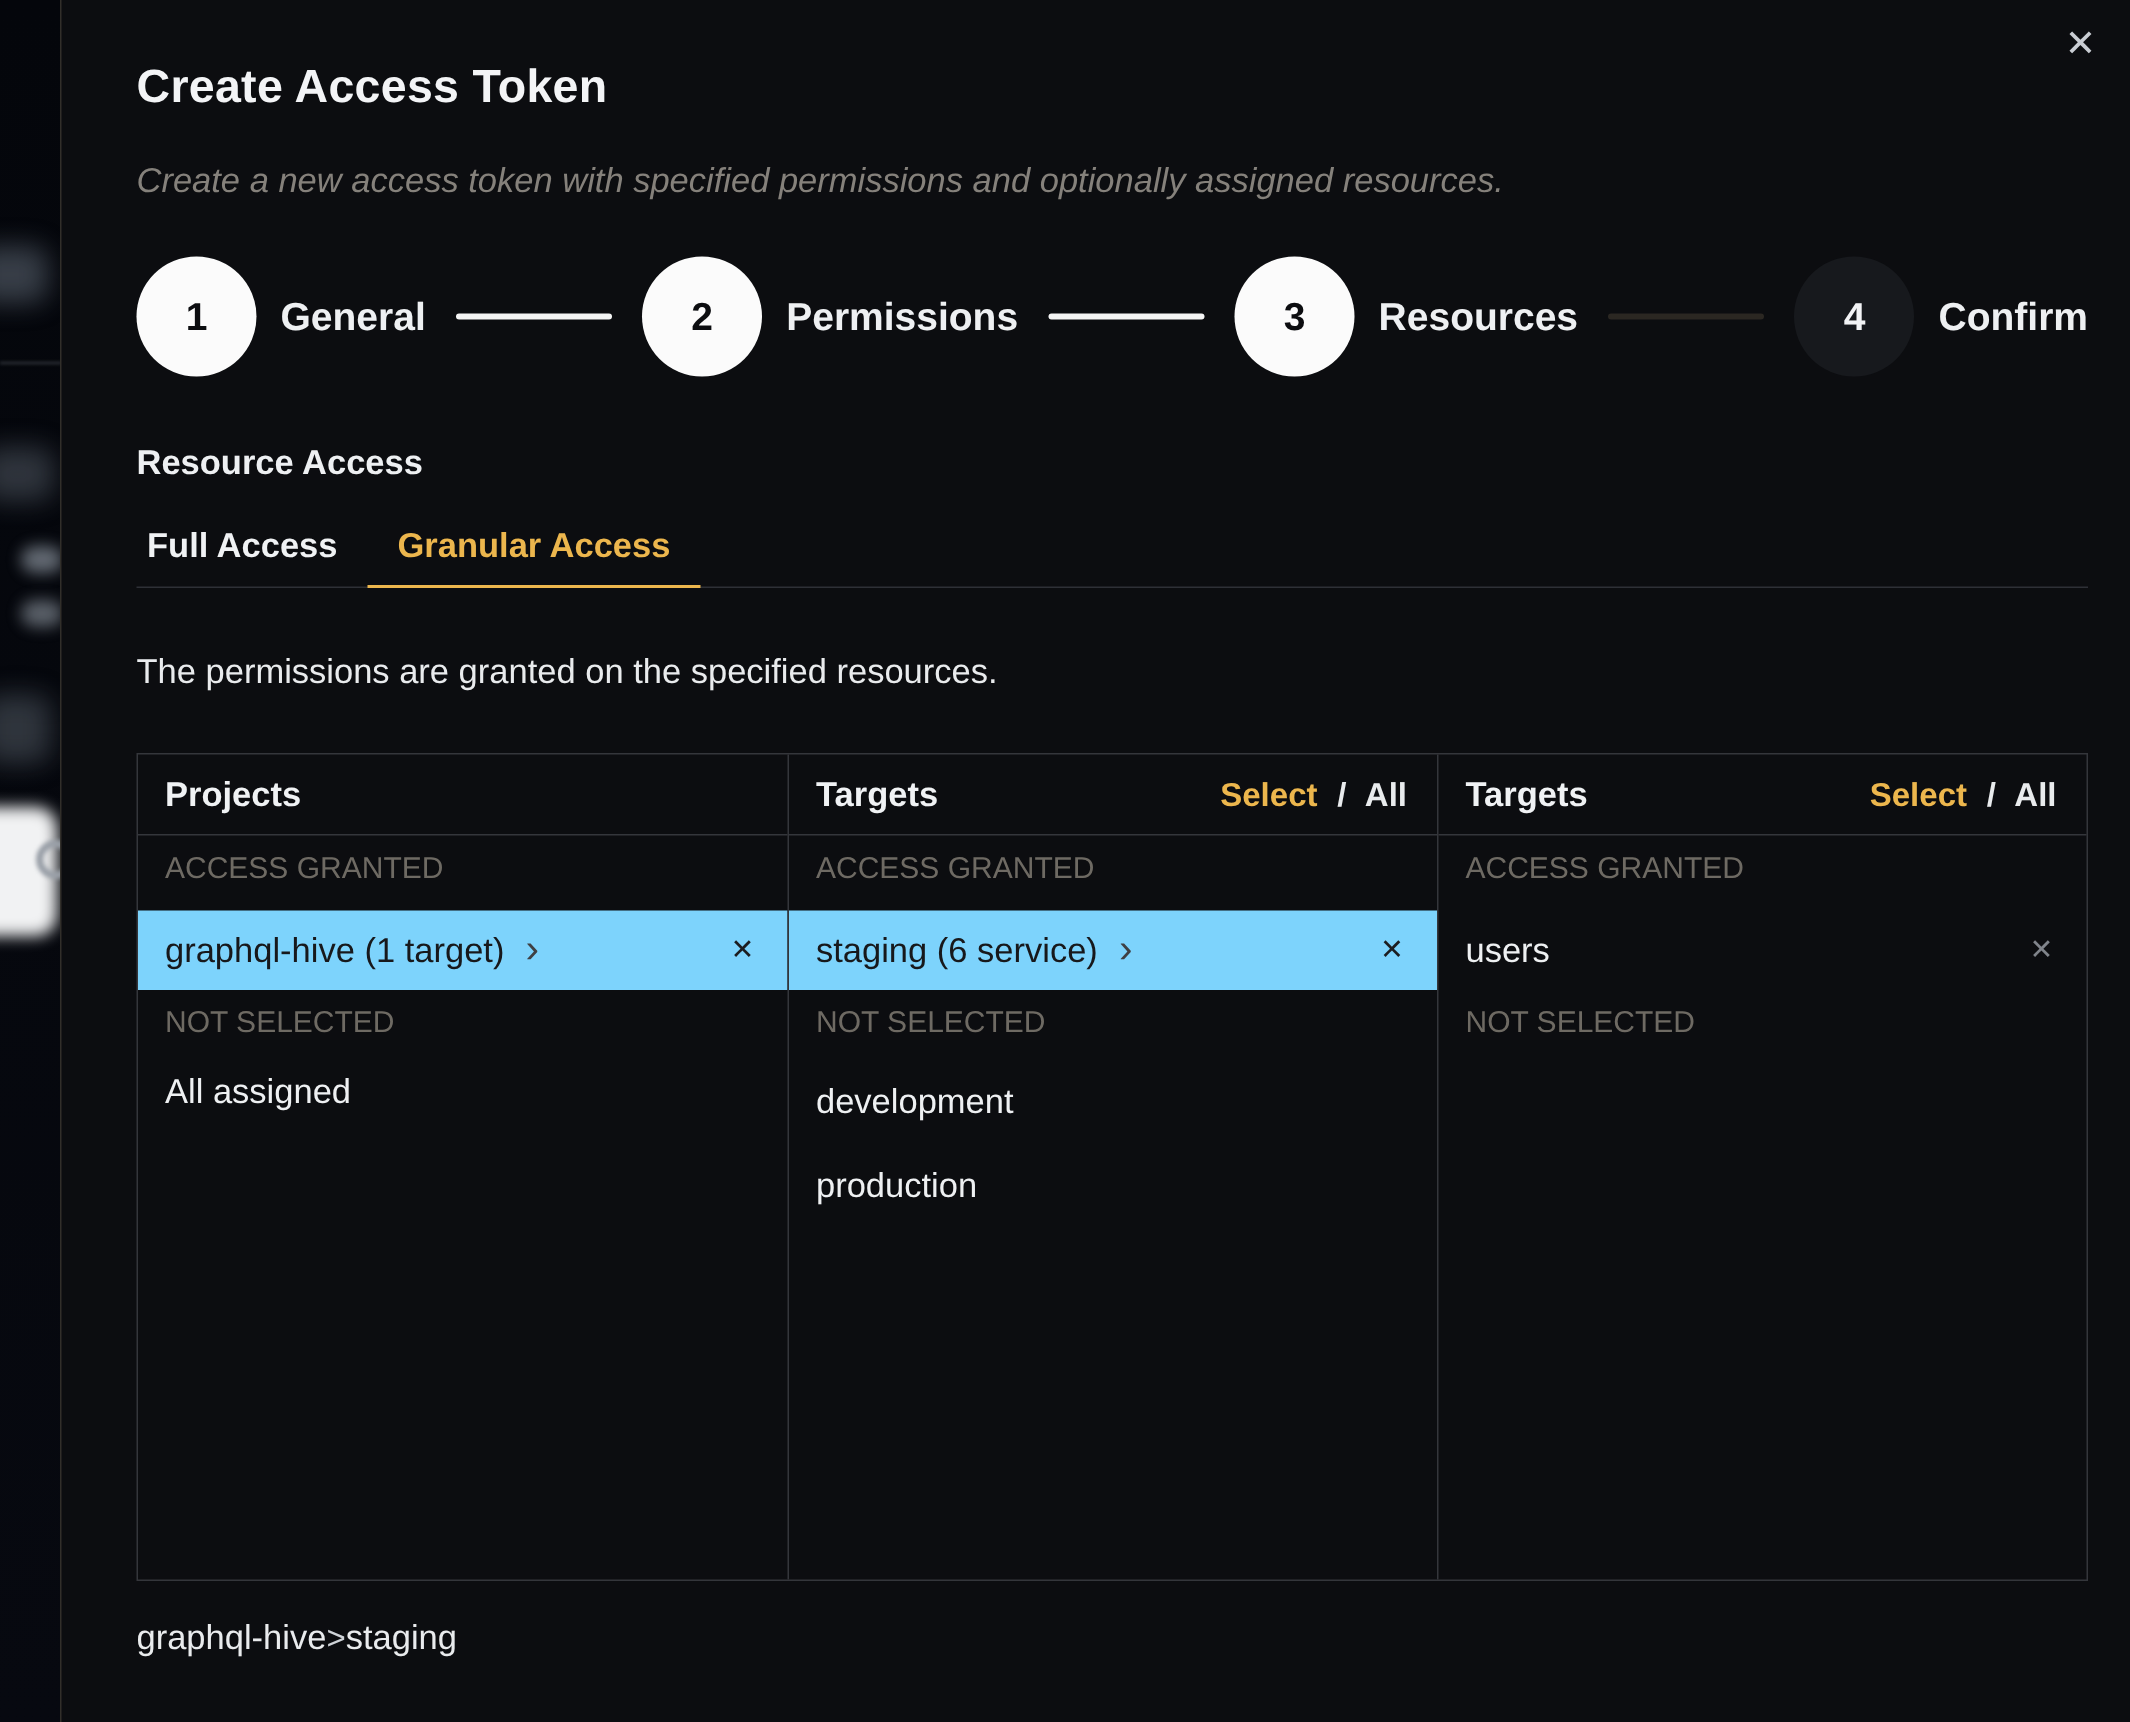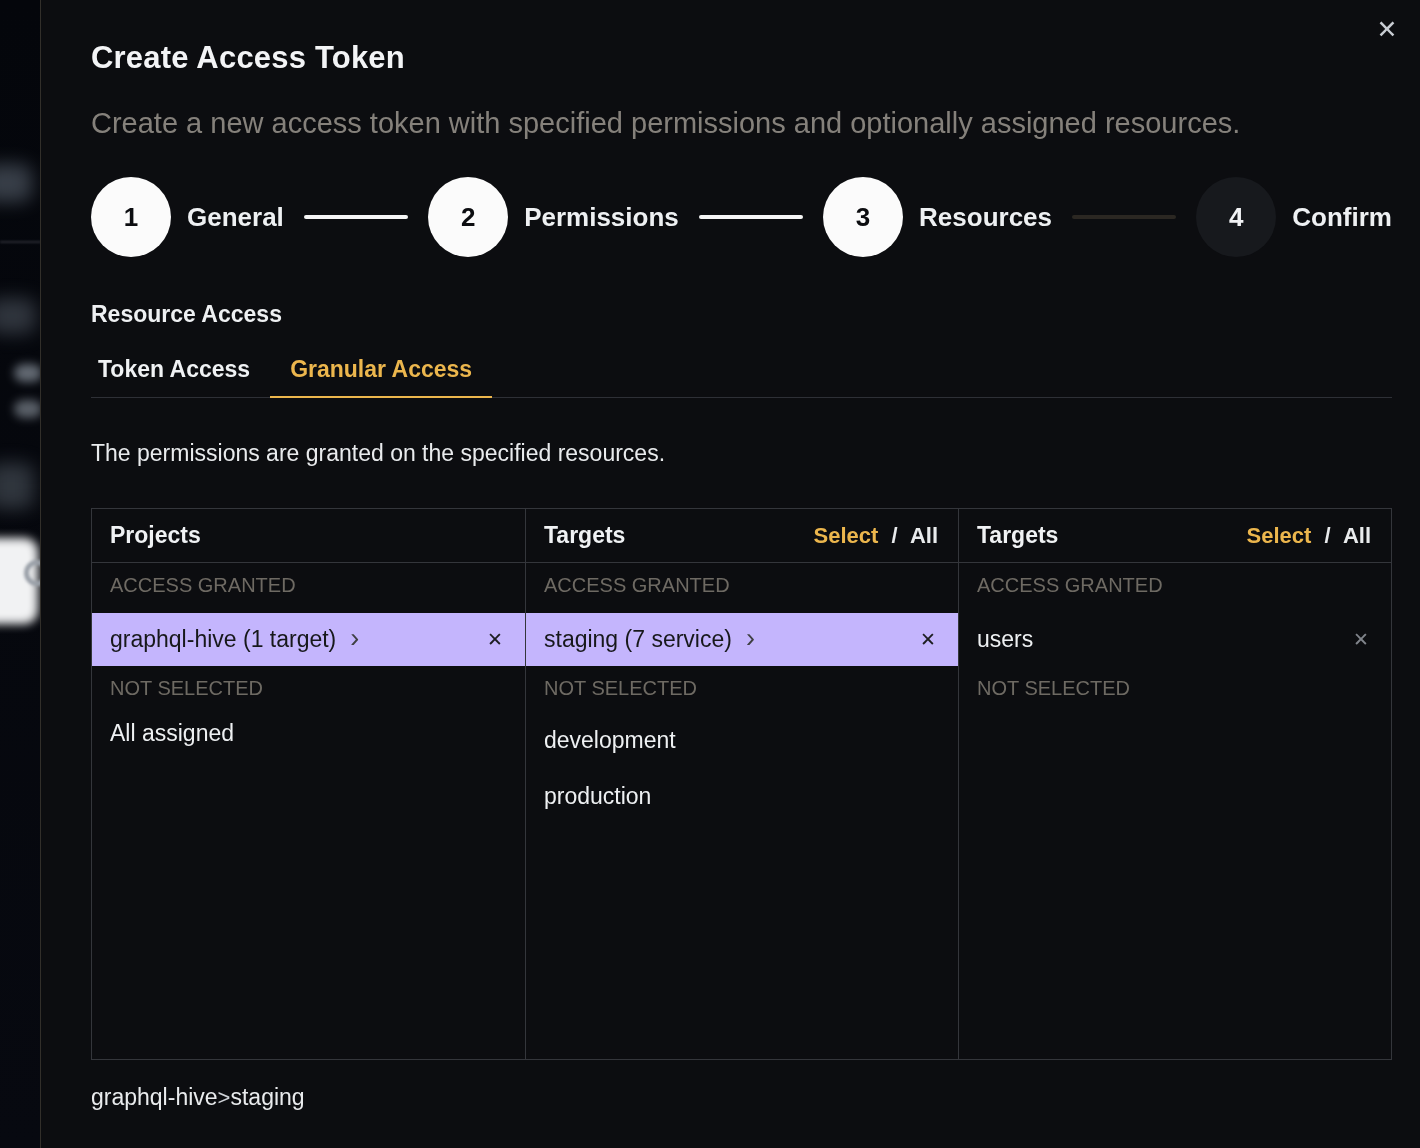--- a/index.html
+++ b/index.html
@@ -17,21 +17,21 @@
   .bb5{left:-12px;top:463px;width:46px;height:46px;background:#343a42;opacity:.9;}
   .bb-card{left:-26px;top:538px;width:64px;height:86px;background:#f1f2f3;border-radius:14px;filter:blur(5px);}
   .bb-ring{left:24px;top:560px;width:26px;height:26px;border:5px solid #9aa0a8;border-radius:50%;background:transparent;filter:blur(1.5px);}
 
   
   .modal{position:absolute;left:40px;top:0;width:1380px;height:1148px;background:#0c0d10;
     border-left:1px solid #322f2a;padding:0 28px 0 50px;color:#eef0f2;}
   .close-btn{position:absolute;top:12px;right:16px;width:34px;height:34px;background:none;border:none;
     color:#c9cdd3;font-size:25px;line-height:34px;text-align:center;padding:0;cursor:pointer;font-family:inherit;}
   .dlg-title{margin:0;padding-top:40px;font-size:31px;font-weight:700;color:#f3f4f6;letter-spacing:.2px;}
-  .dlg-subtitle{margin:31px 0 0;font-size:29px;color:#85817b;}
+  .dlg-subtitle{margin:31px 0 0;font-size:23px;color:#85817b;font-style:italic;}
 
   
   .stepper{margin-top:37px;display:flex;align-items:center;width:100%;}
   .step{display:flex;align-items:center;cursor:pointer;}
   .step-circle{width:80px;height:80px;border-radius:50%;display:flex;align-items:center;justify-content:center;
     font-size:26px;font-weight:700;flex:none;}
   .step.done .step-circle,.step.active .step-circle{background:#fbfbfb;color:#0c0d10;}
   .step.upcoming .step-circle{background:#17191d;color:#f2f3f5;}
   .step-label{margin-left:16px;font-size:26px;font-weight:600;color:#eef0f2;white-space:nowrap;}
   .connector{flex:1;height:4px;margin:0 20px;border-radius:2px;}
@@ -53,21 +53,21 @@
   .pcol-header{height:54px;flex:none;border-bottom:1px solid #34363b;display:flex;align-items:center;
     justify-content:space-between;padding:0 20px 0 18px;}
   .pcol-title{font-size:23px;font-weight:700;color:#f0f2f4;}
   .select-all{font-size:22px;font-weight:700;white-space:nowrap;}
   .select-all .accent{color:#ecb64d;cursor:pointer;}
   .select-all .divider{color:#e9ebed;margin:0 7px;}
   .select-all .all{color:#e9ebed;cursor:pointer;}
   .section-label{margin:8px 18px 0;font-size:20px;color:#6e6a63;line-height:28px;flex:none;}
   .prow{height:53px;flex:none;margin-top:14px;display:flex;align-items:center;padding:0 22px 0 18px;
     font-size:23px;cursor:pointer;}
-  .prow.light{background:#c4b5fd;color:#17181b;}
+  .prow.light{background:#7dd3fc;color:#17181b;}
   .prow.plain{color:#eef0f2;}
   .prow .chev{margin-left:14px;font-size:27px;line-height:0;color:#3f4043;padding-bottom:4px;}
   .prow .spacer{flex:1;}
   .prow .remove{font-size:19px;line-height:1;color:#1c1d20;cursor:pointer;}
   .prow.plain .remove{color:#80848b;}
   .note{margin:16px 18px 0;font-size:23px;color:#eef0f2;line-height:30px;}
   .list-item{height:56px;flex:none;display:flex;align-items:center;padding:0 18px;font-size:23px;color:#eef0f2;cursor:pointer;}
   .list-item.first{margin-top:10px;}
   .service-input{margin:16px 18px 0;width:302px;background:#141519;border:none;border-bottom:1px solid #78726a;
     color:#e9ebed;font-size:23px;padding:6px 8px 9px 2px;font-family:inherit;outline:none;}
@@ -116,21 +116,21 @@
     <div class="connector upcoming"></div>
     <div class="step upcoming">
       <div class="step-circle">4</div>
       <div class="step-label">Confirm</div>
     </div>
   </div>
 
   <h2 class="ra-heading">Resource Access</h2>
 
   <div class="tabs">
-    <div class="tab tab-full">Token Access</div>
+    <div class="tab tab-full">Full Access</div>
     <div class="tab tab-granular">Granular Access</div>
   </div>
 
   <p class="ra-description">The permissions are granted on the specified resources.</p>
 
   <div class="picker">
 
     <div class="pcol">
       <div class="pcol-header">
         <span class="pcol-title">Projects</span>
@@ -150,21 +150,21 @@
       <div class="pcol-header">
         <span class="pcol-title">Targets</span>
         <span class="select-all">
           <span class="accent">Select</span>
           <span class="divider">/</span>
           <span class="all">All</span>
         </span>
       </div>
       <div class="section-label">ACCESS GRANTED</div>
       <div class="prow light">
-        <span>staging (7 service)</span>
+        <span>staging (6 service)</span>
         <span class="chev">›</span>
         <span class="spacer"></span>
         <span class="remove">✕</span>
       </div>
       <div class="section-label">NOT SELECTED</div>
       <div class="list-item first">development</div>
       <div class="list-item">production</div>
     </div>
 
     <div class="pcol">

